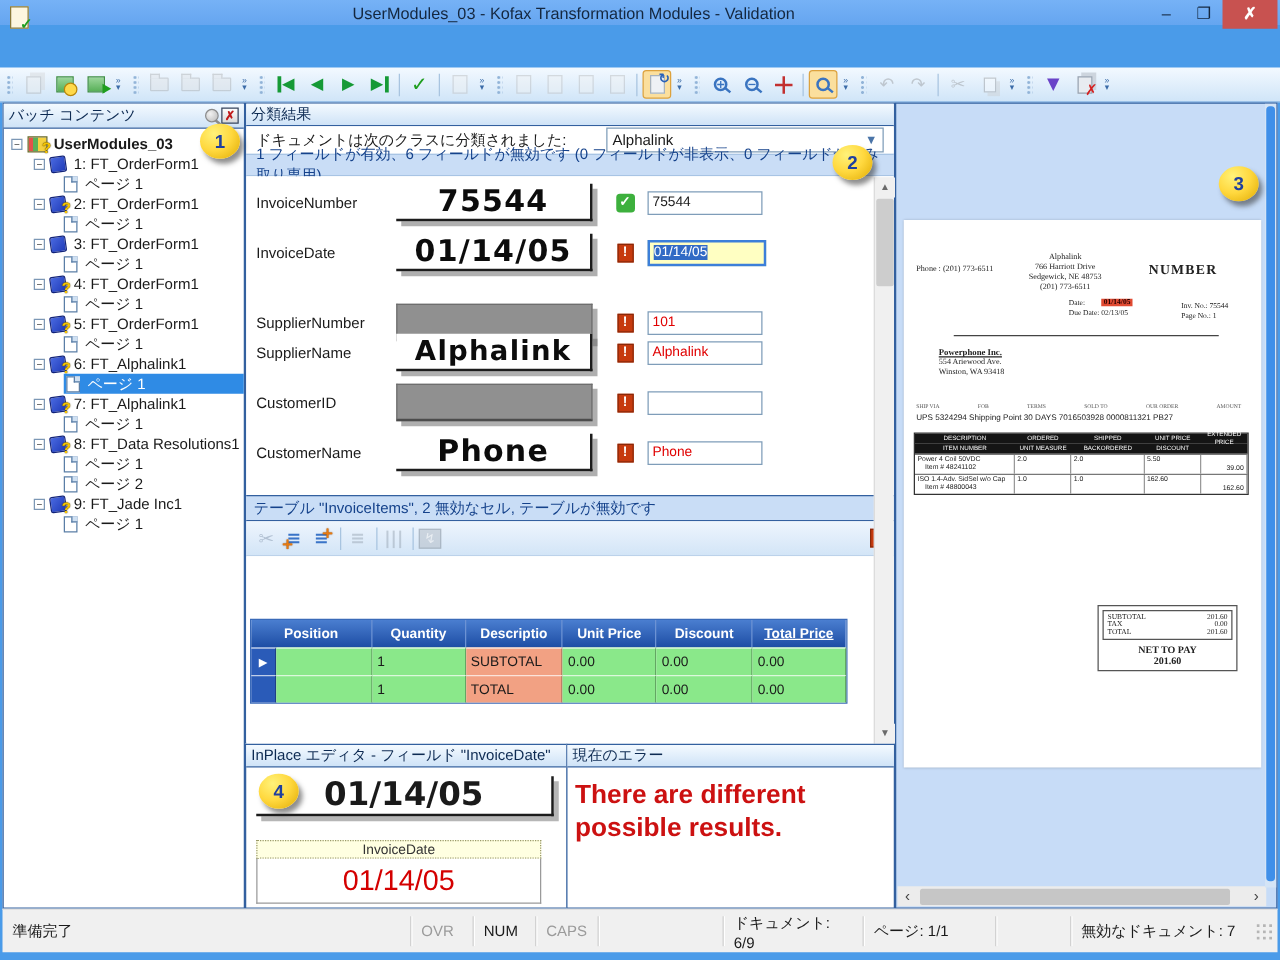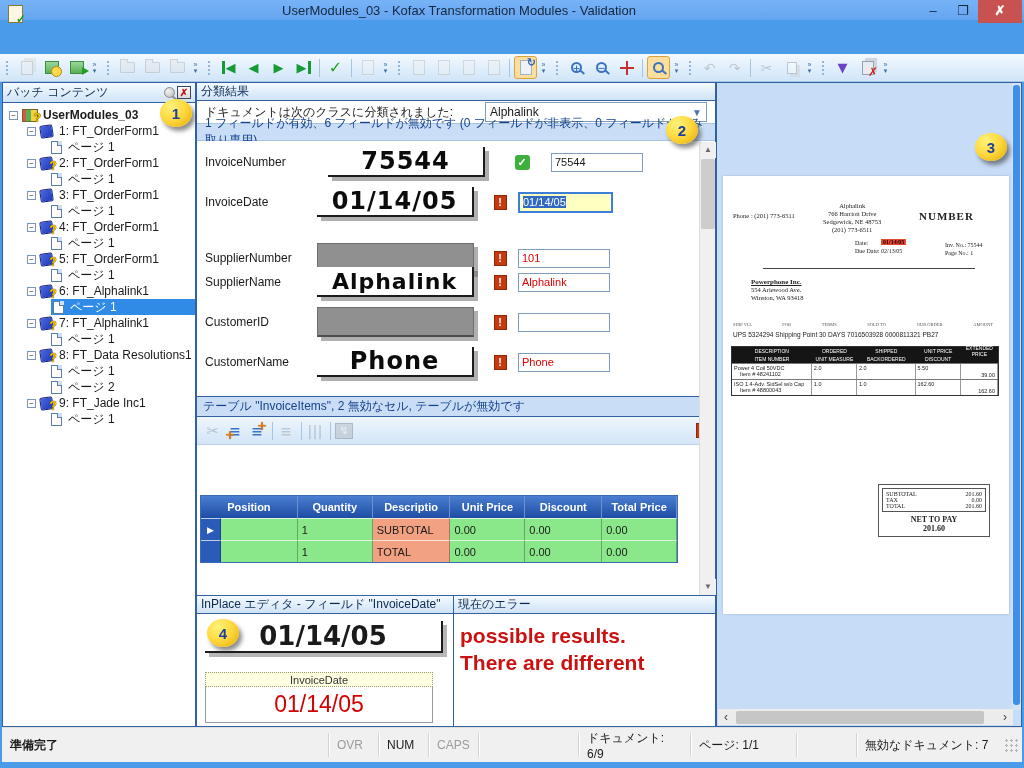--- a/index.html
+++ b/index.html
@@ -208,21 +208,21 @@
   .badge { position:absolute; width:32px; height:28px; border-radius:50%;
     background:radial-gradient(ellipse at 35% 28%, #fff27a 0%, #ffd83e 48%, #dfa900 100%);
     color:#1f3f9e; font-weight:bold; font-size:15px; display:flex; align-items:center; justify-content:center;
     box-shadow:3px 4px 4px rgba(50,50,50,.55); z-index:60; }
 
   
   .statusbar { position:absolute; left:2px; top:727px; width:1020px; height:35px; background:#f0f0f0;
     border-top:1px solid #e0e0e0; display:flex; align-items:center; }
   .sb-seg { height:24px; display:flex; align-items:center; padding:0 8px;
     border-left:1px solid #d2d2d2; box-shadow:inset 1px 0 0 #fff; }
-  .sb-ready { flex:1; border-left:none; box-shadow:none;font-weight:bold; }
+  .sb-ready { flex:1; border-left:none; box-shadow:none; }
   .sb-toggle { width:50px; justify-content:flex-start; }
   .sb-off { color:#9b9b9b; }
   .grip { width:16px; height:16px; margin:10px 2px 0 0; align-self:flex-start;
     background-image:radial-gradient(circle,#b5b5b5 1.2px,transparent 1.4px); background-size:5px 5px; }
   .bottom-strip { position:absolute; left:0; top:762px; width:1024px; height:6px; background:#4a9be9; }
 </style>
 </head>
 <body>
 
 <div class="screen">
@@ -486,21 +486,21 @@
     </div>
     <div class="class-row">
       <span>ドキュメントは次のクラスに分類されました:</span>
       <div class="combo">
         <span>Alphalink</span>
         <span class="arrow">▼</span>
       </div>
     </div>
     <div class="field-status">1 フィールドが有効、6 フィールドが無効です (0 フィールドが非表示、0 フィールドが読み取り専用)</div>
     <div class="fields-area" id="fields-area">
-        <div class="field-row" style="top: 4px; gap: 11px;">
+        <div class="field-row" style="top: 4px;">
           <span class="field-label">InvoiceNumber</span>
           <span class="snippet">75544</span>
           <span class="stat">
             <span class="ok-ic">✓</span>
           </span>
           <span class="field-input">75544</span>
         </div>
         <div class="field-row" style="top: 44px;">
           <span class="field-label">InvoiceDate</span>
           <span class="snippet">01/14/05</span>
@@ -571,21 +571,21 @@
       <span class="table-excl ex-ic">!</span>
     </div>
     <div style="position:relative; height:230px; background:#fff;">
       <div class="grid" id="grid">
           <div class="grid-head">
             <div class="hc" style="width: 97px;">Position</div>
             <div class="hc" style="width: 75px;">Quantity</div>
             <div class="hc" style="width: 78px;">Descriptio</div>
             <div class="hc" style="width: 75px;">Unit Price</div>
             <div class="hc" style="width: 77px;">Discount</div>
-            <div class="hc" style="width: 75px;">Total Price</div>
+            <div class="hc" style="width: 75px; text-decoration: underline;">Total Price</div>
           </div>
           <div class="grid-row">
             <div class="gc sel" style="width: 20px;">▶</div>
             <div class="gc green" style="width: 77px;"></div>
             <div class="gc green" style="width: 75px;">1</div>
             <div class="gc salmon" style="width: 78px;">SUBTOTAL</div>
             <div class="gc green" style="width: 75px;">0.00</div>
             <div class="gc green" style="width: 77px;">0.00</div>
             <div class="gc green" style="width: 75px;">0.00</div>
           </div>
@@ -617,22 +617,22 @@
       <div class="ip-label">InvoiceDate</div>
       <div class="ip-value">01/14/05</div>
     </div>
   </div>
 
   <div class="panel" id="error-panel">
     <div class="panel-header">
       <span>現在のエラー</span>
     </div>
     <div class="error-body">
+      <div>There are different</div>
       <div>possible results.</div>
-      <div>There are different</div>
     </div>
   </div>
 
   <div id="preview-panel" style="position: absolute; left: 716px; top: 82px; width: 306px; height: 645px; background: rgb(199, 220, 247); border: 1px solid rgb(51, 96, 159);">
     <div class="doc-page">
       <div class="dp" style="left:10px; top:36px; font-size:6.5px;">Phone :   (201) 773-6511</div>
       <div class="dp" id="doc-company" style="left:100px; top:26px; font-size:6.5px; line-height:8px; text-align:center;">
           <div>Alphalink</div>
           <div>766 Harriott Drive</div>
           <div>Sedgewick, NE 48753</div>

